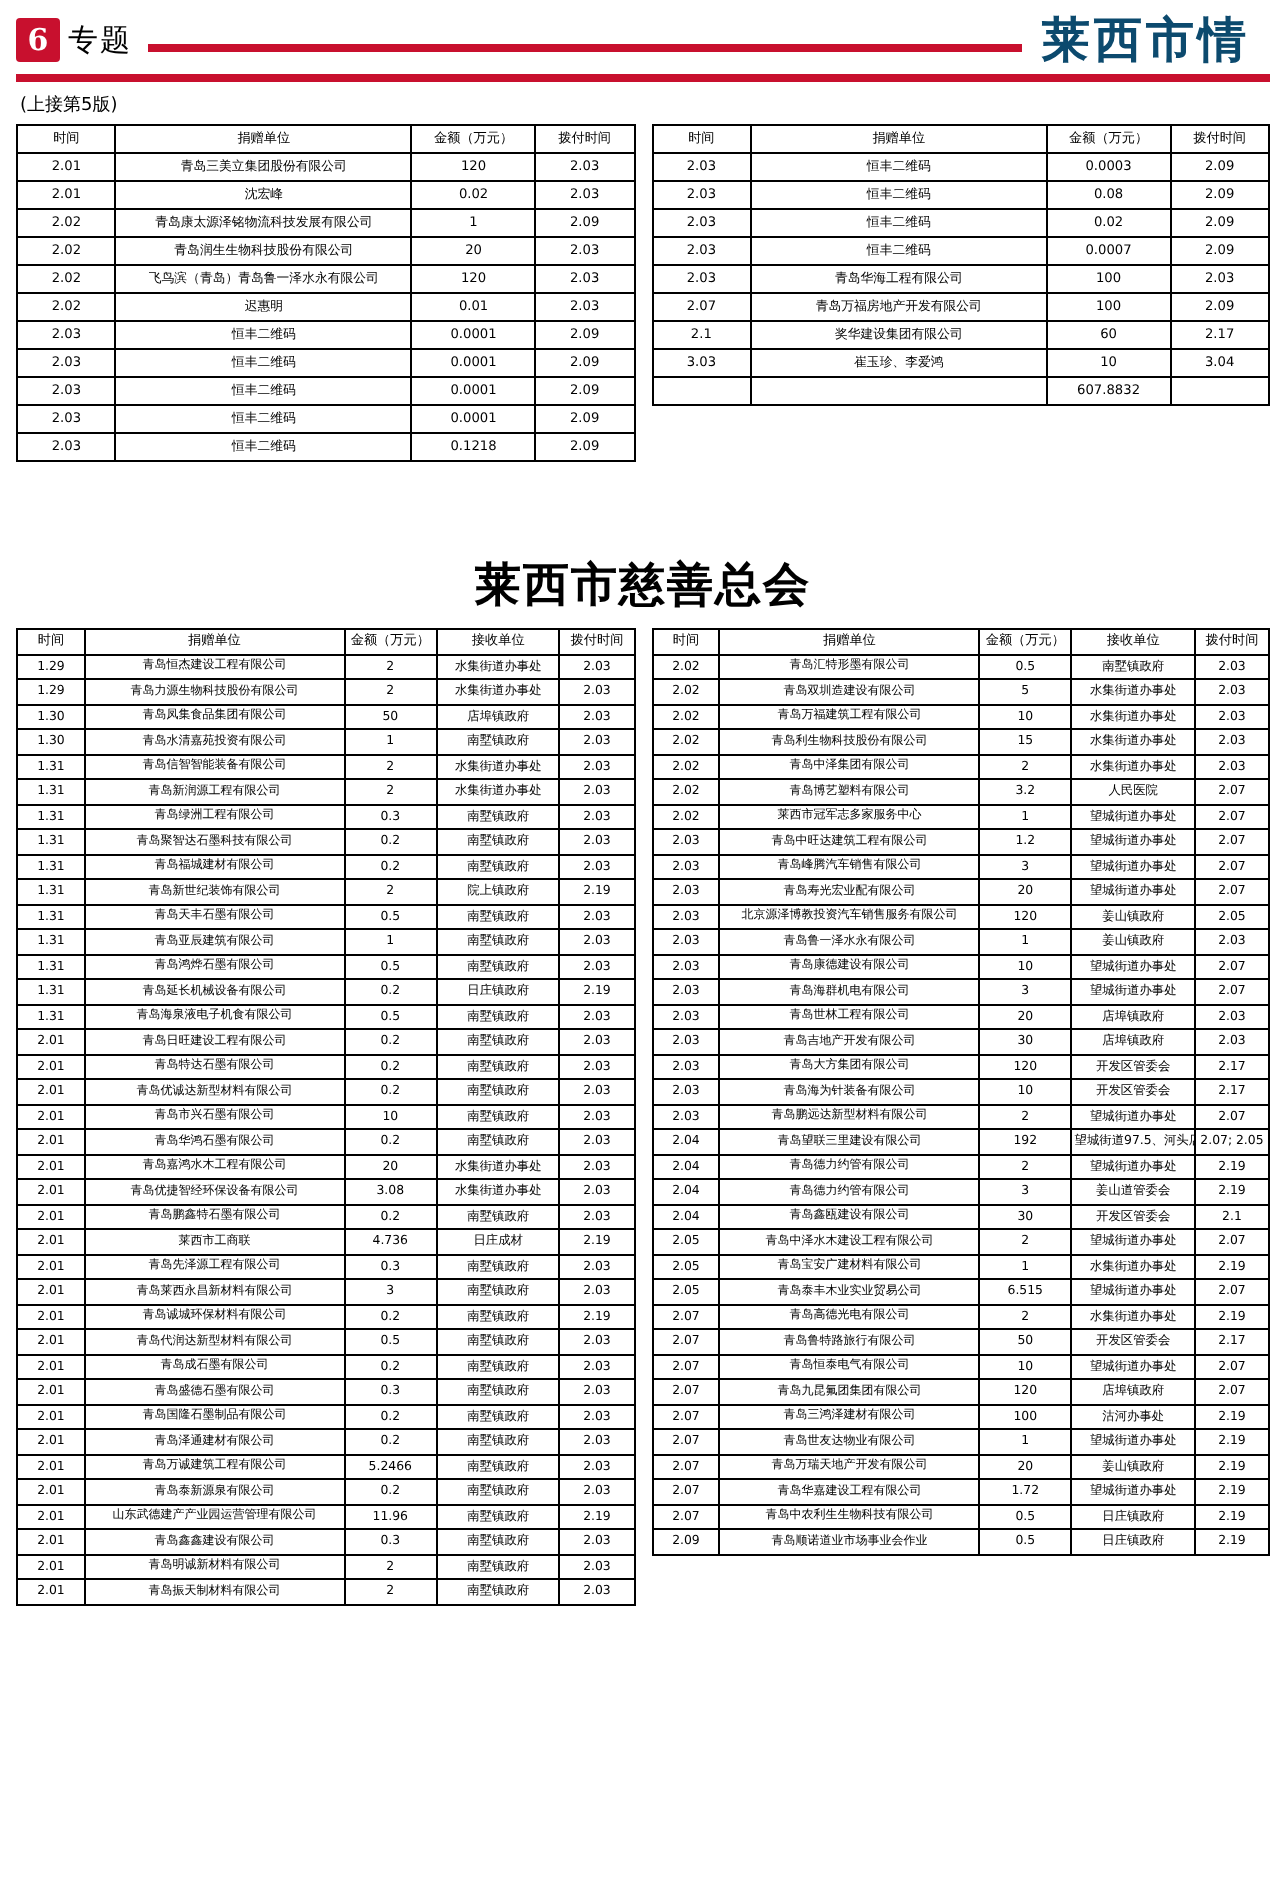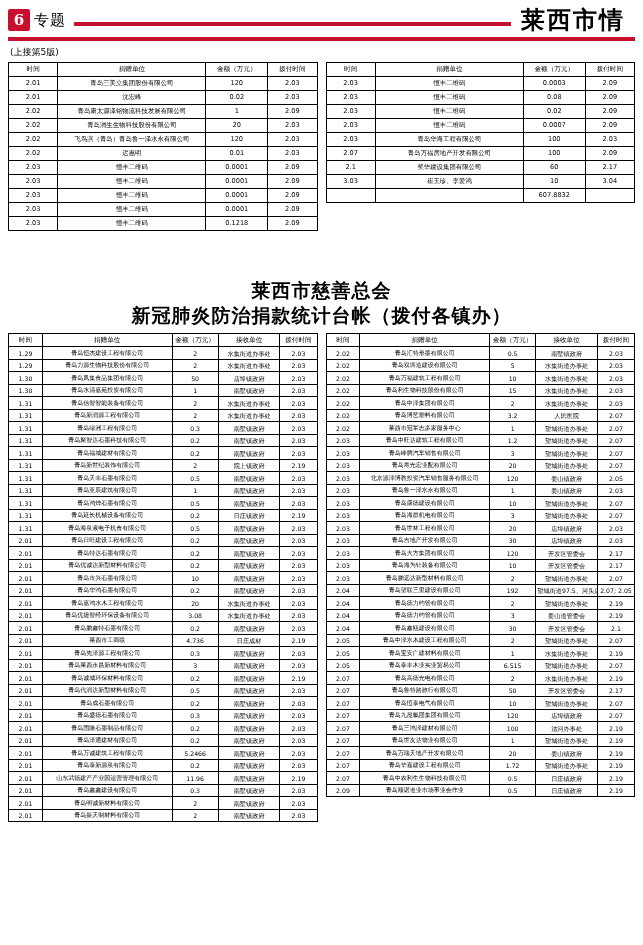--- a/index.html
+++ b/index.html
@@ -45,21 +45,21 @@
     margin-right: 8px;
   }
   .masthead-rule {
     flex: 1;
     height: 0;
   }
   .paper-title {
     font-family: "DejaVu Serif", serif;
     font-size: 24px;
     font-weight: bold;
-    color: #000000;
+    color: #0c4a6e;
     letter-spacing: 2px;
     white-space: nowrap;
     padding: 0 10px;
   }
   .masthead-right {
     flex: 1;
     display: flex;
     align-items: center;
     justify-content: flex-end;
   }
@@ -127,21 +127,21 @@
   table.t1 td.name { font-size: 6.4px; }
 
   
   .big-title {
     text-align: center;
     font-family: "DejaVu Serif", serif;
     font-weight: bold;
     margin: 14px 0 2px 0;
   }
   .big-title .l1 {
-    font-size: 19px;
+    font-size: 23px;
     letter-spacing: 1px;
     display: block;
     line-height: 1.25;
     margin-top: 48px;
   }
   .big-title .l2 {
     font-size: 19px;
     letter-spacing: 1px;
     display: block;
     line-height: 1.3;
@@ -314,21 +314,20 @@
               <td>607.8832</td>
               <td></td>
             </tr>
           </tbody>
       </table>
     </div>
   </div>
 
   <div class="big-title">
     <span class="l1">莱西市慈善总会</span>
-    <span class="l2">新冠肺炎防治捐款统计台帐（拨付各镇办）</span>
   </div>
 
   <div class="two-col bottom-tables">
     <div class="col">
       <table class="data t2">
         <thead>
           <tr>
             <th style="width:11%">时间</th>
             <th style="width:42%">捐赠单位</th>
             <th style="width:15%">金额（万元）</th>

